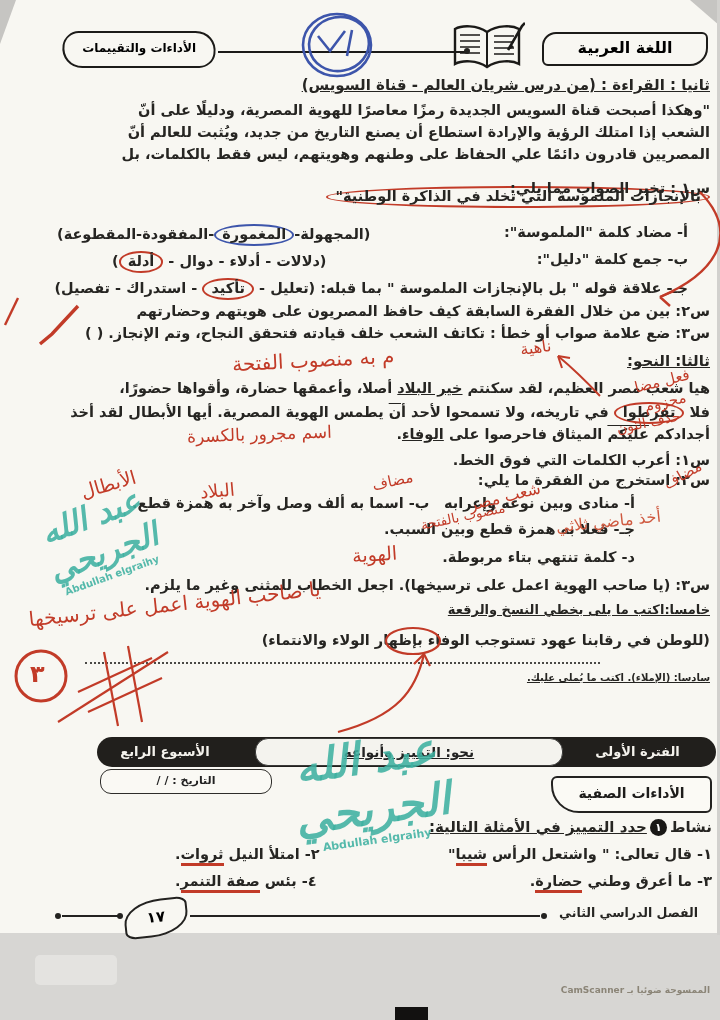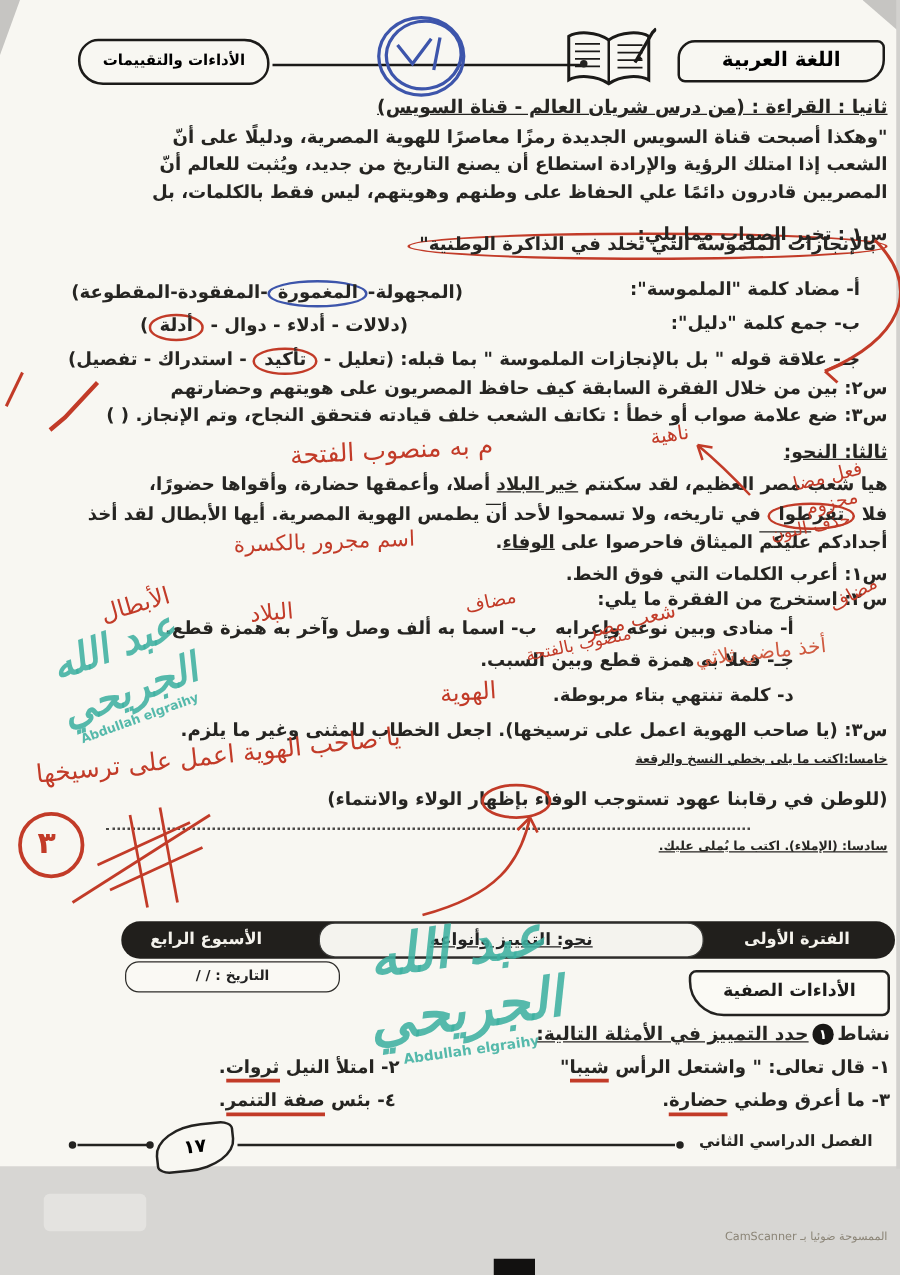--- a/index.html
+++ b/index.html
@@ -84,21 +84,21 @@
 <div class="t light" style="right:10px;top:426px;"><span>أجدادكم </span><span class="ovl">عليكم</span><span> الميثاق فاحرصوا على </span><span class="und">الوفاء</span><span>.</span></div>
 
 <div class="t light" style="right:10px;top:452px;">س١: أعرب الكلمات التي فوق الخط.</div>
 <div class="t light" style="right:10px;top:472px;">س٢: استخرج من الفقرة ما يلي:</div>
 <div class="t light" style="right:85px;top:495px;">أ- منادى وبين نوعه وإعرابه</div>
 <div class="t light" style="left:132px;top:495px;">ب- اسما به ألف وصل وآخر به همزة قطع.</div>
 <div class="t light" style="right:85px;top:521px;">جـ- فعلا به همزة قطع وبين السبب.</div>
 <div class="t light" style="right:85px;top:549px;">د- كلمة تنتهي بتاء مربوطة.</div>
 <div class="t light" style="right:10px;top:577px;">س٣: (يا صاحب الهوية اعمل على ترسيخها). اجعل الخطاب للمثنى وغير ما يلزم.</div>
 
-<div class="t ul" style="right:10px;top:602px;font-size:10px;">خامسا:اكتب ما يلى بخطي النسخ والرقعة</div>
+<div class="t ul" style="right:10px;top:602px;font-size:13px;">خامسا:اكتب ما يلى بخطي النسخ والرقعة</div>
 <div class="t light" style="right:10px;top:632px;">(للوطن في رقابنا عهود تستوجب الوفاء بإظهار الولاء والانتماء)</div>
 <div class="dotted"></div>
 <div class="t ul" style="right:10px;top:672px;font-size:10px;">سادسا: (الإملاء). اكتب ما يُملى عليك.</div>
 
 <div class="band">
   <div class="bandcap" style="right:6px;width:145px;">الفترة الأولى</div>
   <div class="bandcap" style="left:8px;width:120px;">الأسبوع الرابع</div>
   <div class="bandcenter ul">نحو: التمييز وأنواعه</div>
 </div>
 <div class="datecap">التاريخ :      /      /</div>
@@ -111,21 +111,21 @@
 <div class="t light" style="right:8px;top:873px;"><span>٣- ما أعرق وطني </span><span class="redline">حضارة</span><span>.</span></div>
 <div class="t light" style="left:175px;top:873px;"><span>٤- بئس </span><span class="redline">صفة التنمر</span><span>.</span></div>
 
 <div class="t" style="right:22px;top:905px;font-size:12.5px;">الفصل الدراسي الثاني</div>
 <div class="dot" style="left:541px;top:913px;"></div>
 <div class="fline" style="left:190px;top:915px;width:350px;"></div>
 <div class="leaf"><span>١٧</span></div>
 <div class="fline" style="left:62px;top:915px;width:58px;"></div>
 <div class="dot" style="left:55px;top:913px;"></div>
 <div class="dot" style="left:117px;top:913px;"></div>
-<div class="t" style="right:10px;top:985px;font-size:9px;font-weight:400;color:#8b8577;direction:rtl;">الممسوحة ضوئيا بـ CamScanner</div>
+<div class="t" style="right:10px;top:985px;font-size:9px;font-weight:700;color:#8b8577;direction:rtl;">الممسوحة ضوئيا بـ CamScanner</div>
 
 <div class="wm" style="left:4px;top:496px;width:190px;transform:rotate(-20deg);">
   <div class="teal" style="font-size:32px;font-weight:700;font-style:italic;">عبد الله الجريحي</div>
   <div class="teal" style="font-size:10px;font-weight:600;">Abdullah elgraihy</div>
 </div>
 <div class="wm" style="left:240px;top:732px;width:260px;transform:rotate(-8deg);">
   <div class="teal" style="font-size:44px;font-weight:700;font-style:italic;">عبد الله الجريحي</div>
   <div class="teal" style="font-size:11px;font-weight:600;">Abdullah elgraihy</div>
 </div>
 

